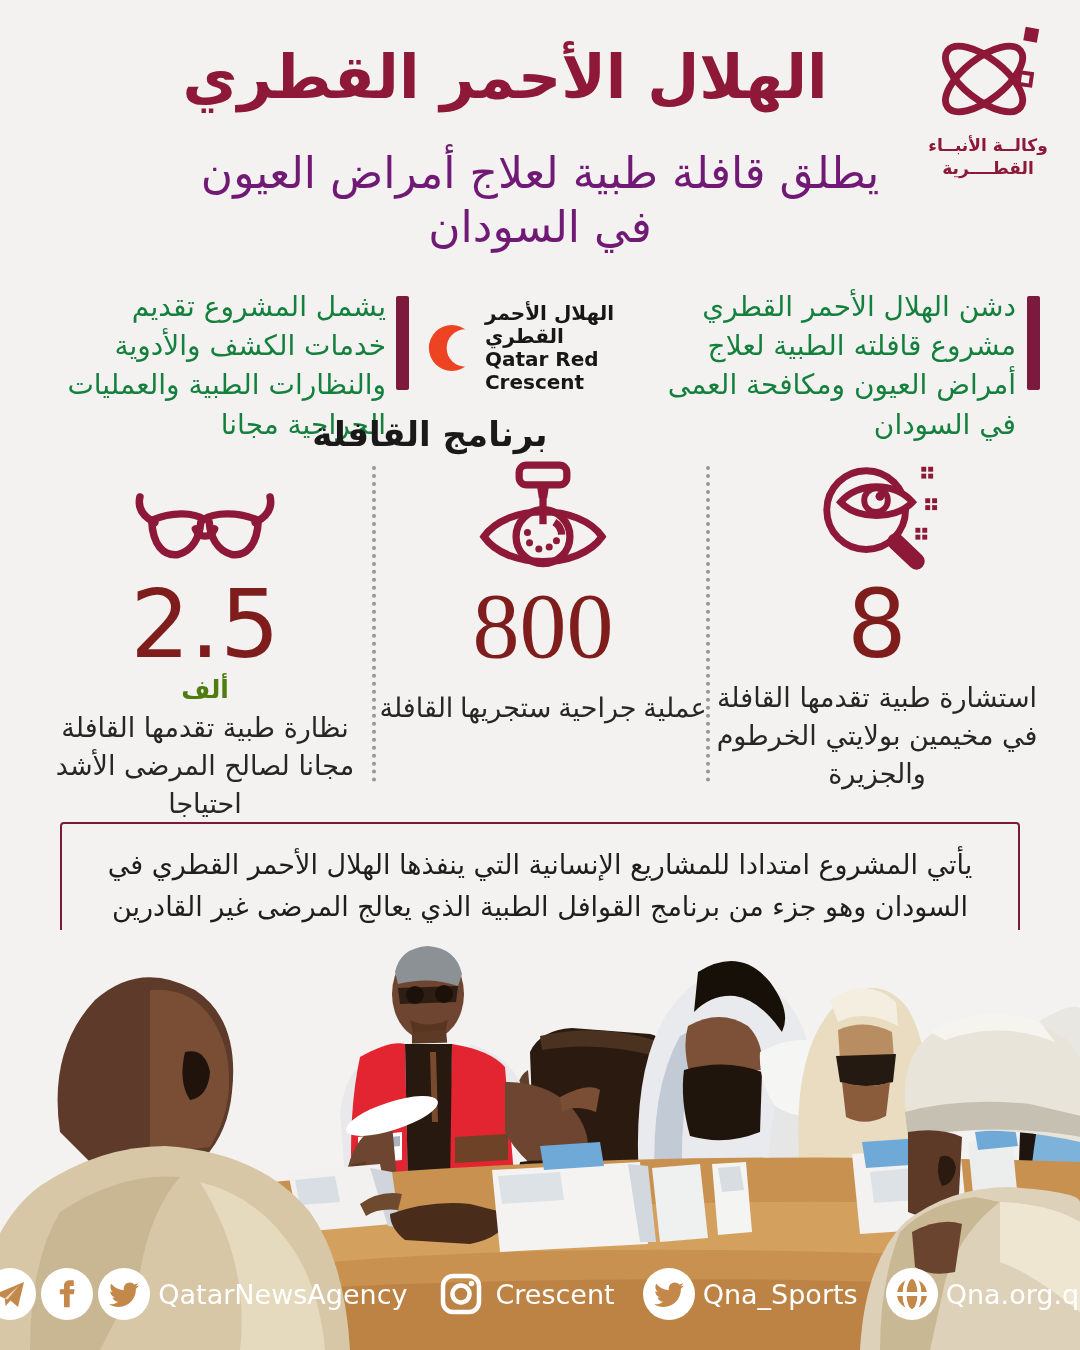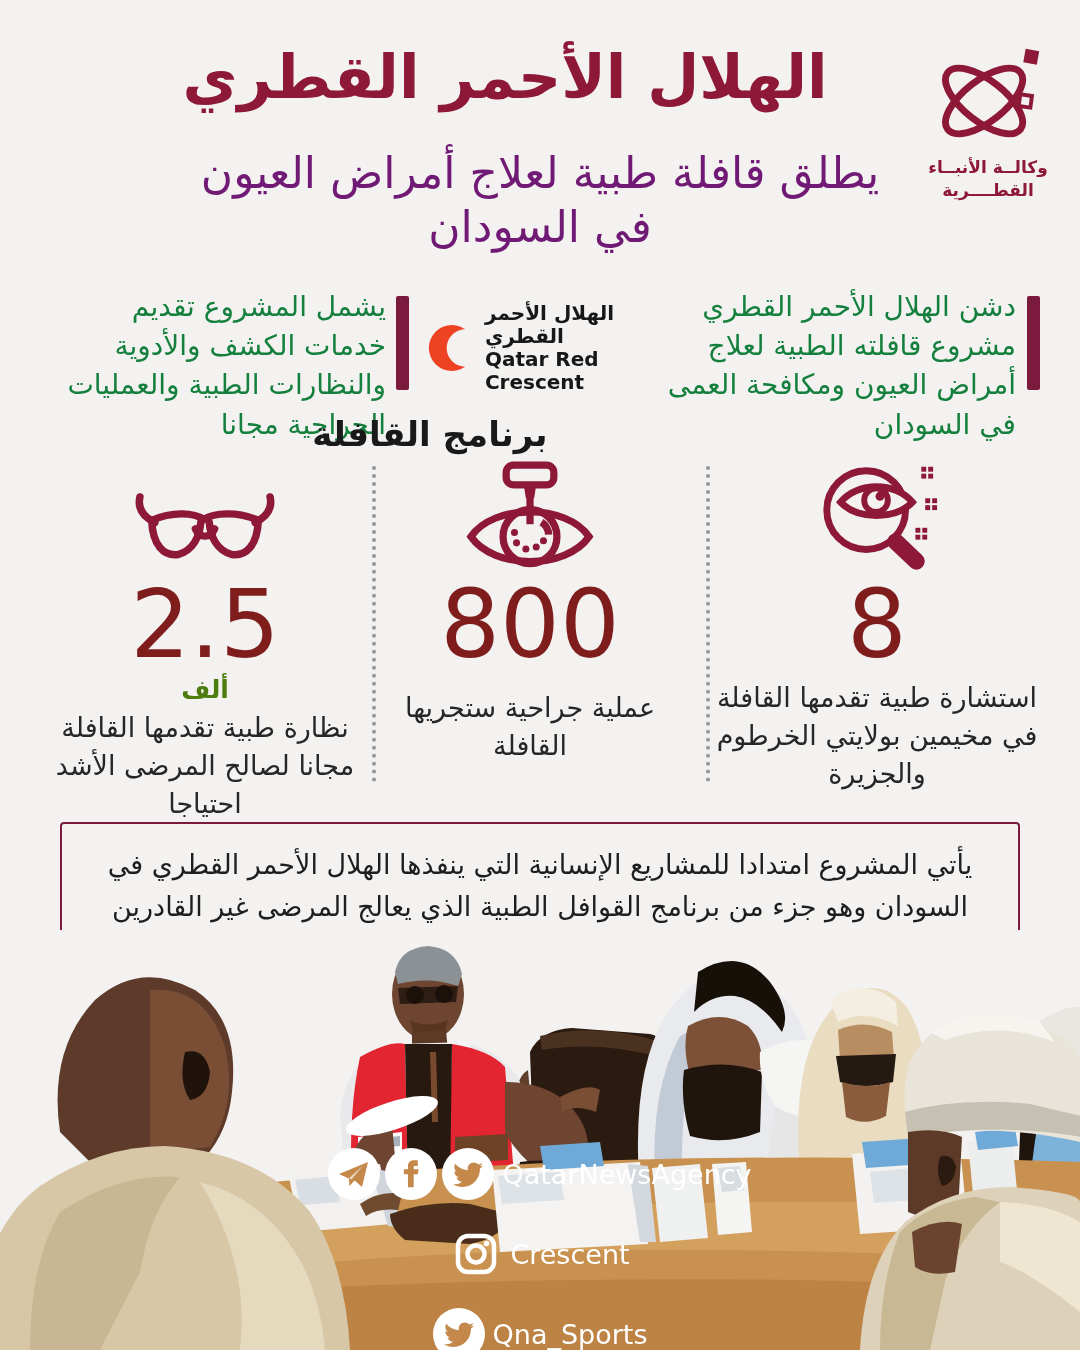--- a/index.html
+++ b/index.html
@@ -1,20 +1,20 @@
 <!DOCTYPE html>
 <html><head>
 <meta charset="utf-8">
 <style>
   html,body{margin:0;padding:0;background:#f3f2f1;}
   .canvas{position:relative;width:1080px;height:1350px;background:#f3f2f1;overflow:hidden;
           font-family:"DejaVu Sans","Liberation Sans",sans-serif;}
 
   
-  .qna-logo{position:absolute;top:44px;right:12px;width:160px;text-align:center;}
+  .qna-logo{position:absolute;top:22px;right:12px;width:160px;text-align:center;}
   .qna-logo .swirl{display:block;margin:0 auto;}
   .qna-logo .t{color:#8e1838;font-weight:bold;font-size:17px;line-height:1.35;}
   .main-title{position:absolute;top:44px;left:100px;width:810px;text-align:center;
               font-size:60px;font-weight:bold;color:#8e1838;line-height:1.1;}
   .subtitle{position:absolute;top:146px;left:20px;width:1040px;text-align:center;
             font-size:44px;color:#701a75;line-height:1.22;}
 
   
   .vbar{position:absolute;width:13px;height:94px;background:#7c1a3e;border-radius:2px;}
   .bar-right{top:296px;right:40px;}
@@ -26,36 +26,36 @@
   .qrc-text{text-align:left;}
   .qrc-text .ar{font-size:20px;font-weight:bold;color:#171717;line-height:1.15;}
   .qrc-text .en{font-size:20px;font-weight:bold;color:#171717;line-height:1.15;}
 
   
   .section-title{position:absolute;top:414px;left:0;width:860px;text-align:center;
                  font-size:34px;font-weight:bold;color:#191919;}
   .dotline{position:absolute;top:466px;height:316px;border-left:4px dotted #979797;}
   .d1{left:372px;} .d2{left:706px;}
   .stat{position:absolute;top:458px;width:330px;text-align:center;}
-  .s-left{left:40px;} .s-mid{left:365px;} .s-right{left:712px;}
+  .s-left{left:40px;} .s-mid{left:378px;font-family:Liberation Serif, serif;} .s-right{left:712px;}
   .stat .icon-box{height:118px;display:flex;align-items:flex-end;justify-content:center;}
   .stat .value{font-size:94px;color:#7f1d1d;line-height:1.05;}
   .stat .unit{font-size:25px;font-weight:bold;color:#4d7c0f;line-height:1.2;min-height:10px;text-align:center;}
   .stat .desc{font-size:27px;color:#262626;line-height:1.42;margin-top:4px;}
 
   
   .note-box{position:absolute;top:822px;left:60px;width:900px;border:2px solid #7c1a3e;border-radius:4px;
             padding:20px 28px;text-align:center;font-size:27px;color:#1e1e1e;line-height:1.55;}
 
   
   .photo{position:absolute;top:930px;left:0;width:1080px;height:420px;}
 
   
   .footer{position:absolute;top:1264px;left:0;width:1080px;height:60px;display:flex;
-          justify-content:center;align-items:center;gap:28px;color:#ffffff;flex-direction:column;}
+          justify-content:center;align-items:center;gap:28px;color:#ffffff;}
   .fgroup{display:flex;align-items:center;gap:8px;}
   .fgroup .trio{display:flex;align-items:center;gap:5px;}
   .flabel{font-size:27px;color:#ffffff;}
 </style>
 </head>
 <body>
 
 <div class="canvas">
 
   <div class="qna-logo">

